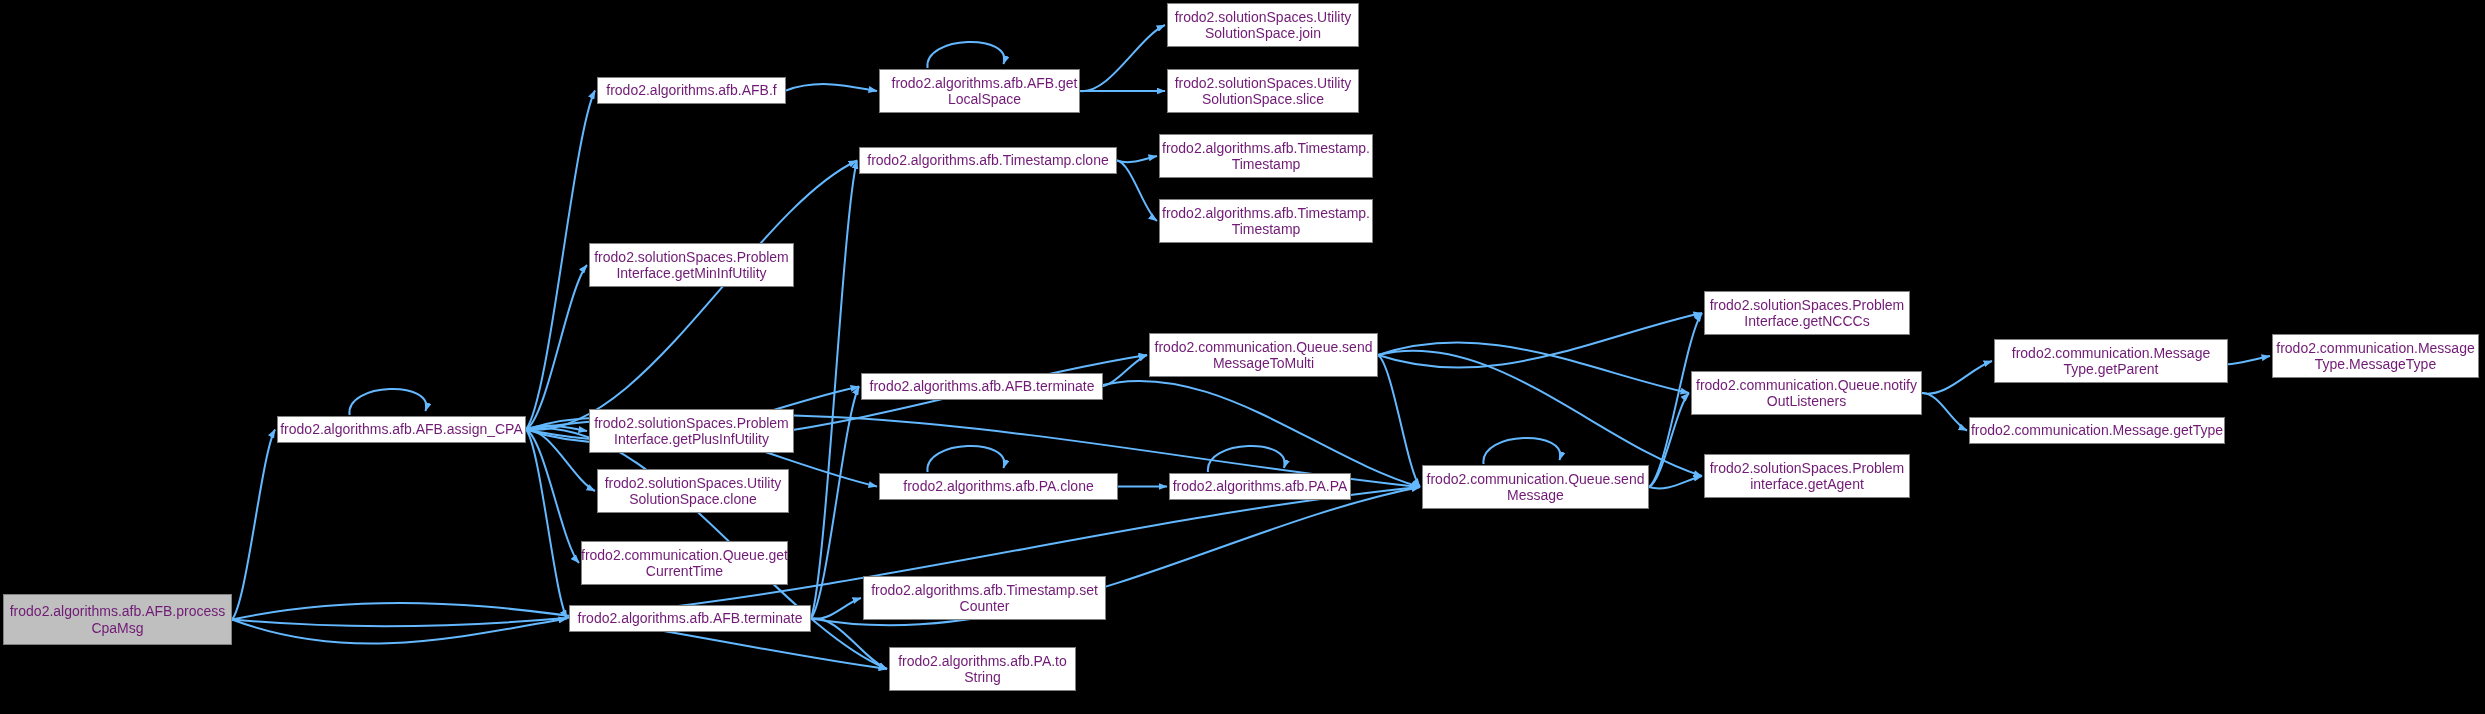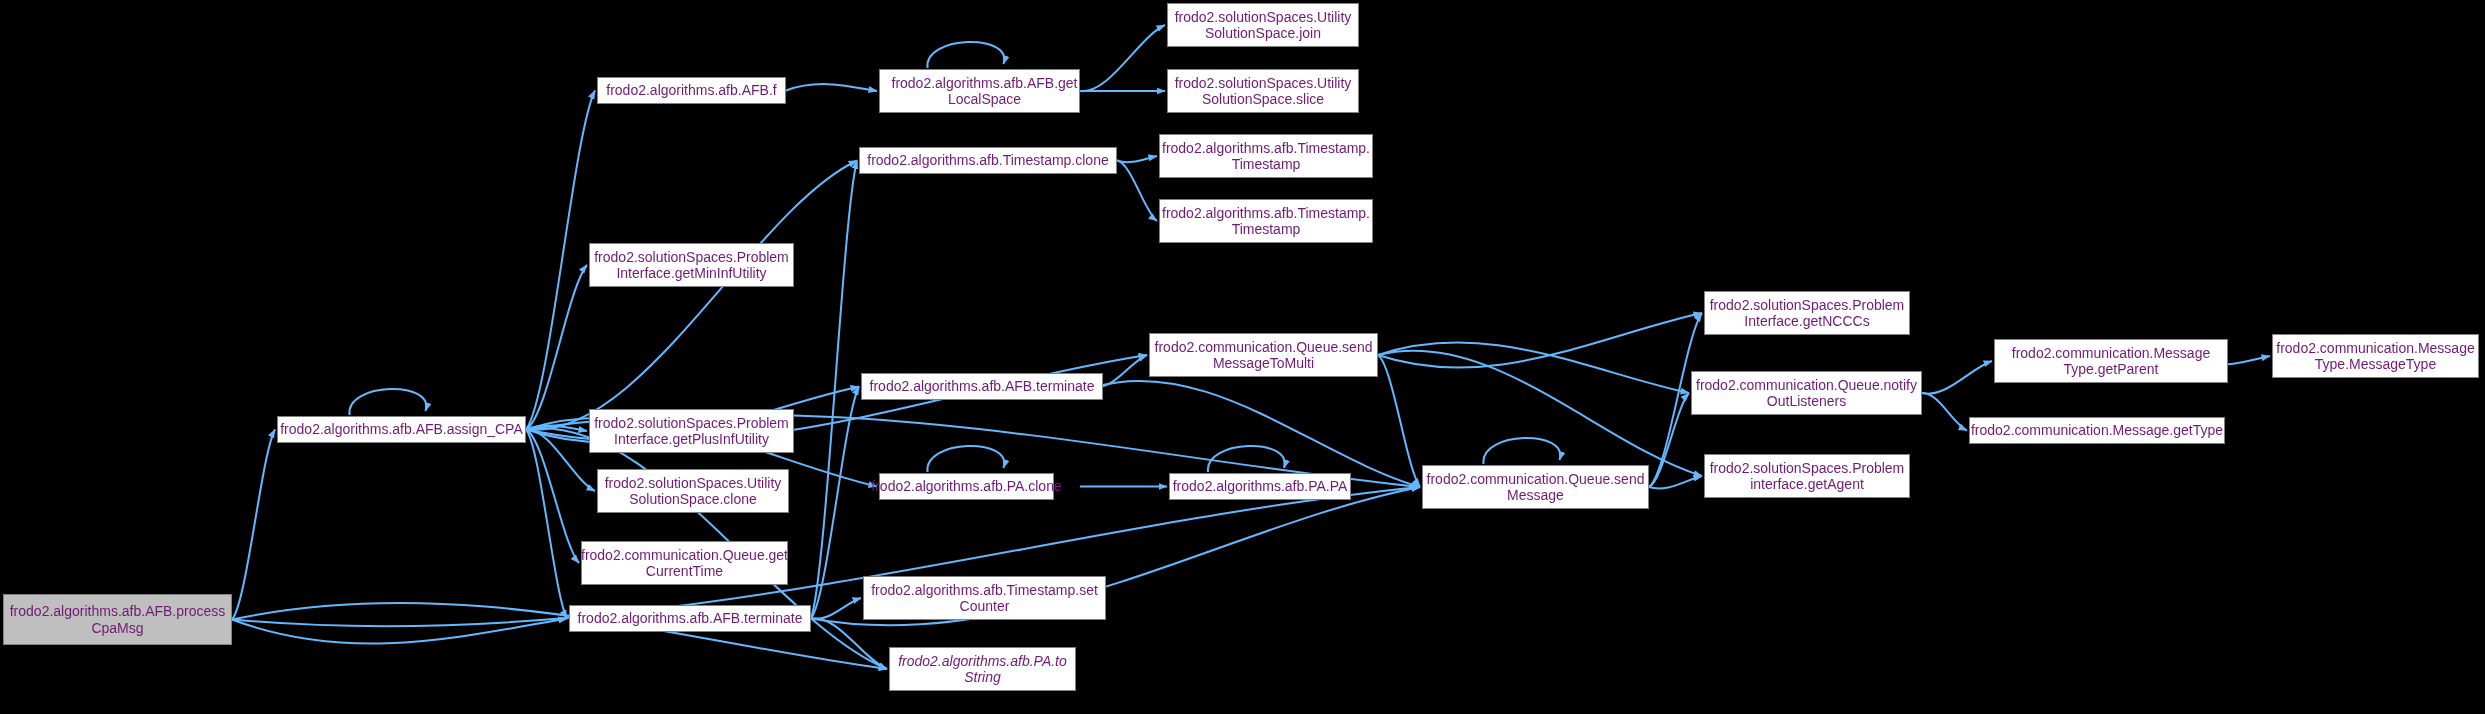--- a/index.html
+++ b/index.html
@@ -84,30 +84,30 @@
 Timestamp</div>
       <div class="node" style="left: 589px; top: 243px; width: 205px; height: 44px;">frodo2.solutionSpaces.Problem
 Interface.getMinInfUtility</div>
       <div class="node" style="left: 861px; top: 373px; width: 242px; height: 27px;">frodo2.algorithms.afb.AFB.terminate</div>
       <div class="node" style="left: 589px; top: 409px; width: 205px; height: 44px;">frodo2.solutionSpaces.Problem
 Interface.getPlusInfUtility</div>
       <div class="node" style="left: 597px; top: 469px; width: 192px; height: 44px;">frodo2.solutionSpaces.Utility
 SolutionSpace.clone</div>
       <div class="node" style="left: 581px; top: 541px; width: 207px; height: 44px;">frodo2.communication.Queue.get
 CurrentTime</div>
-      <div class="node" style="left: 879px; top: 473px; width: 175px; height: 27px; text-align: right;">frodo2.algorithms.afb.PA.clone</div>
+      <div class="node" style="left: 879px; top: 473px; width: 239px; height: 27px; text-align: right;">frodo2.algorithms.afb.PA.clone</div>
       <div class="node" style="left: 1169px; top: 473px; width: 182px; height: 27px;">frodo2.algorithms.afb.PA.PA</div>
       <div class="node" style="left: 1149px; top: 333px; width: 229px; height: 44px;">frodo2.communication.Queue.send
 MessageToMulti</div>
       <div class="node" style="left: 1422px; top: 465px; width: 227px; height: 44px;">frodo2.communication.Queue.send
 Message</div>
       <div class="node" style="left: 569px; top: 605px; width: 242px; height: 27px;">frodo2.algorithms.afb.AFB.terminate</div>
       <div class="node" style="left: 863px; top: 576px; width: 243px; height: 44px;">frodo2.algorithms.afb.Timestamp.set
 Counter</div>
-      <div class="node" style="left: 889px; top: 647px; width: 187px; height: 44px; font-style: italic;">frodo2.algorithms.afb.PA.to
+      <div class="node" style="left: 889px; top: 647px; width: 187px; height: 44px;">frodo2.algorithms.afb.PA.to
 String</div>
       <div class="node" style="left: 1704px; top: 291px; width: 206px; height: 44px;">frodo2.solutionSpaces.Problem
 Interface.getNCCCs</div>
       <div class="node" style="left: 1691px; top: 371px; width: 231px; height: 44px;">frodo2.communication.Queue.notify
 OutListeners</div>
       <div class="node" style="left: 1704px; top: 454px; width: 206px; height: 44px;">frodo2.solutionSpaces.Problem
 interface.getAgent</div>
       <div class="node" style="left: 1994px; top: 339px; width: 234px; height: 44px;">frodo2.communication.Message
 Type.getParent</div>
       <div class="node" style="left: 1969px; top: 417px; width: 256px; height: 27px;">frodo2.communication.Message.getType</div>

